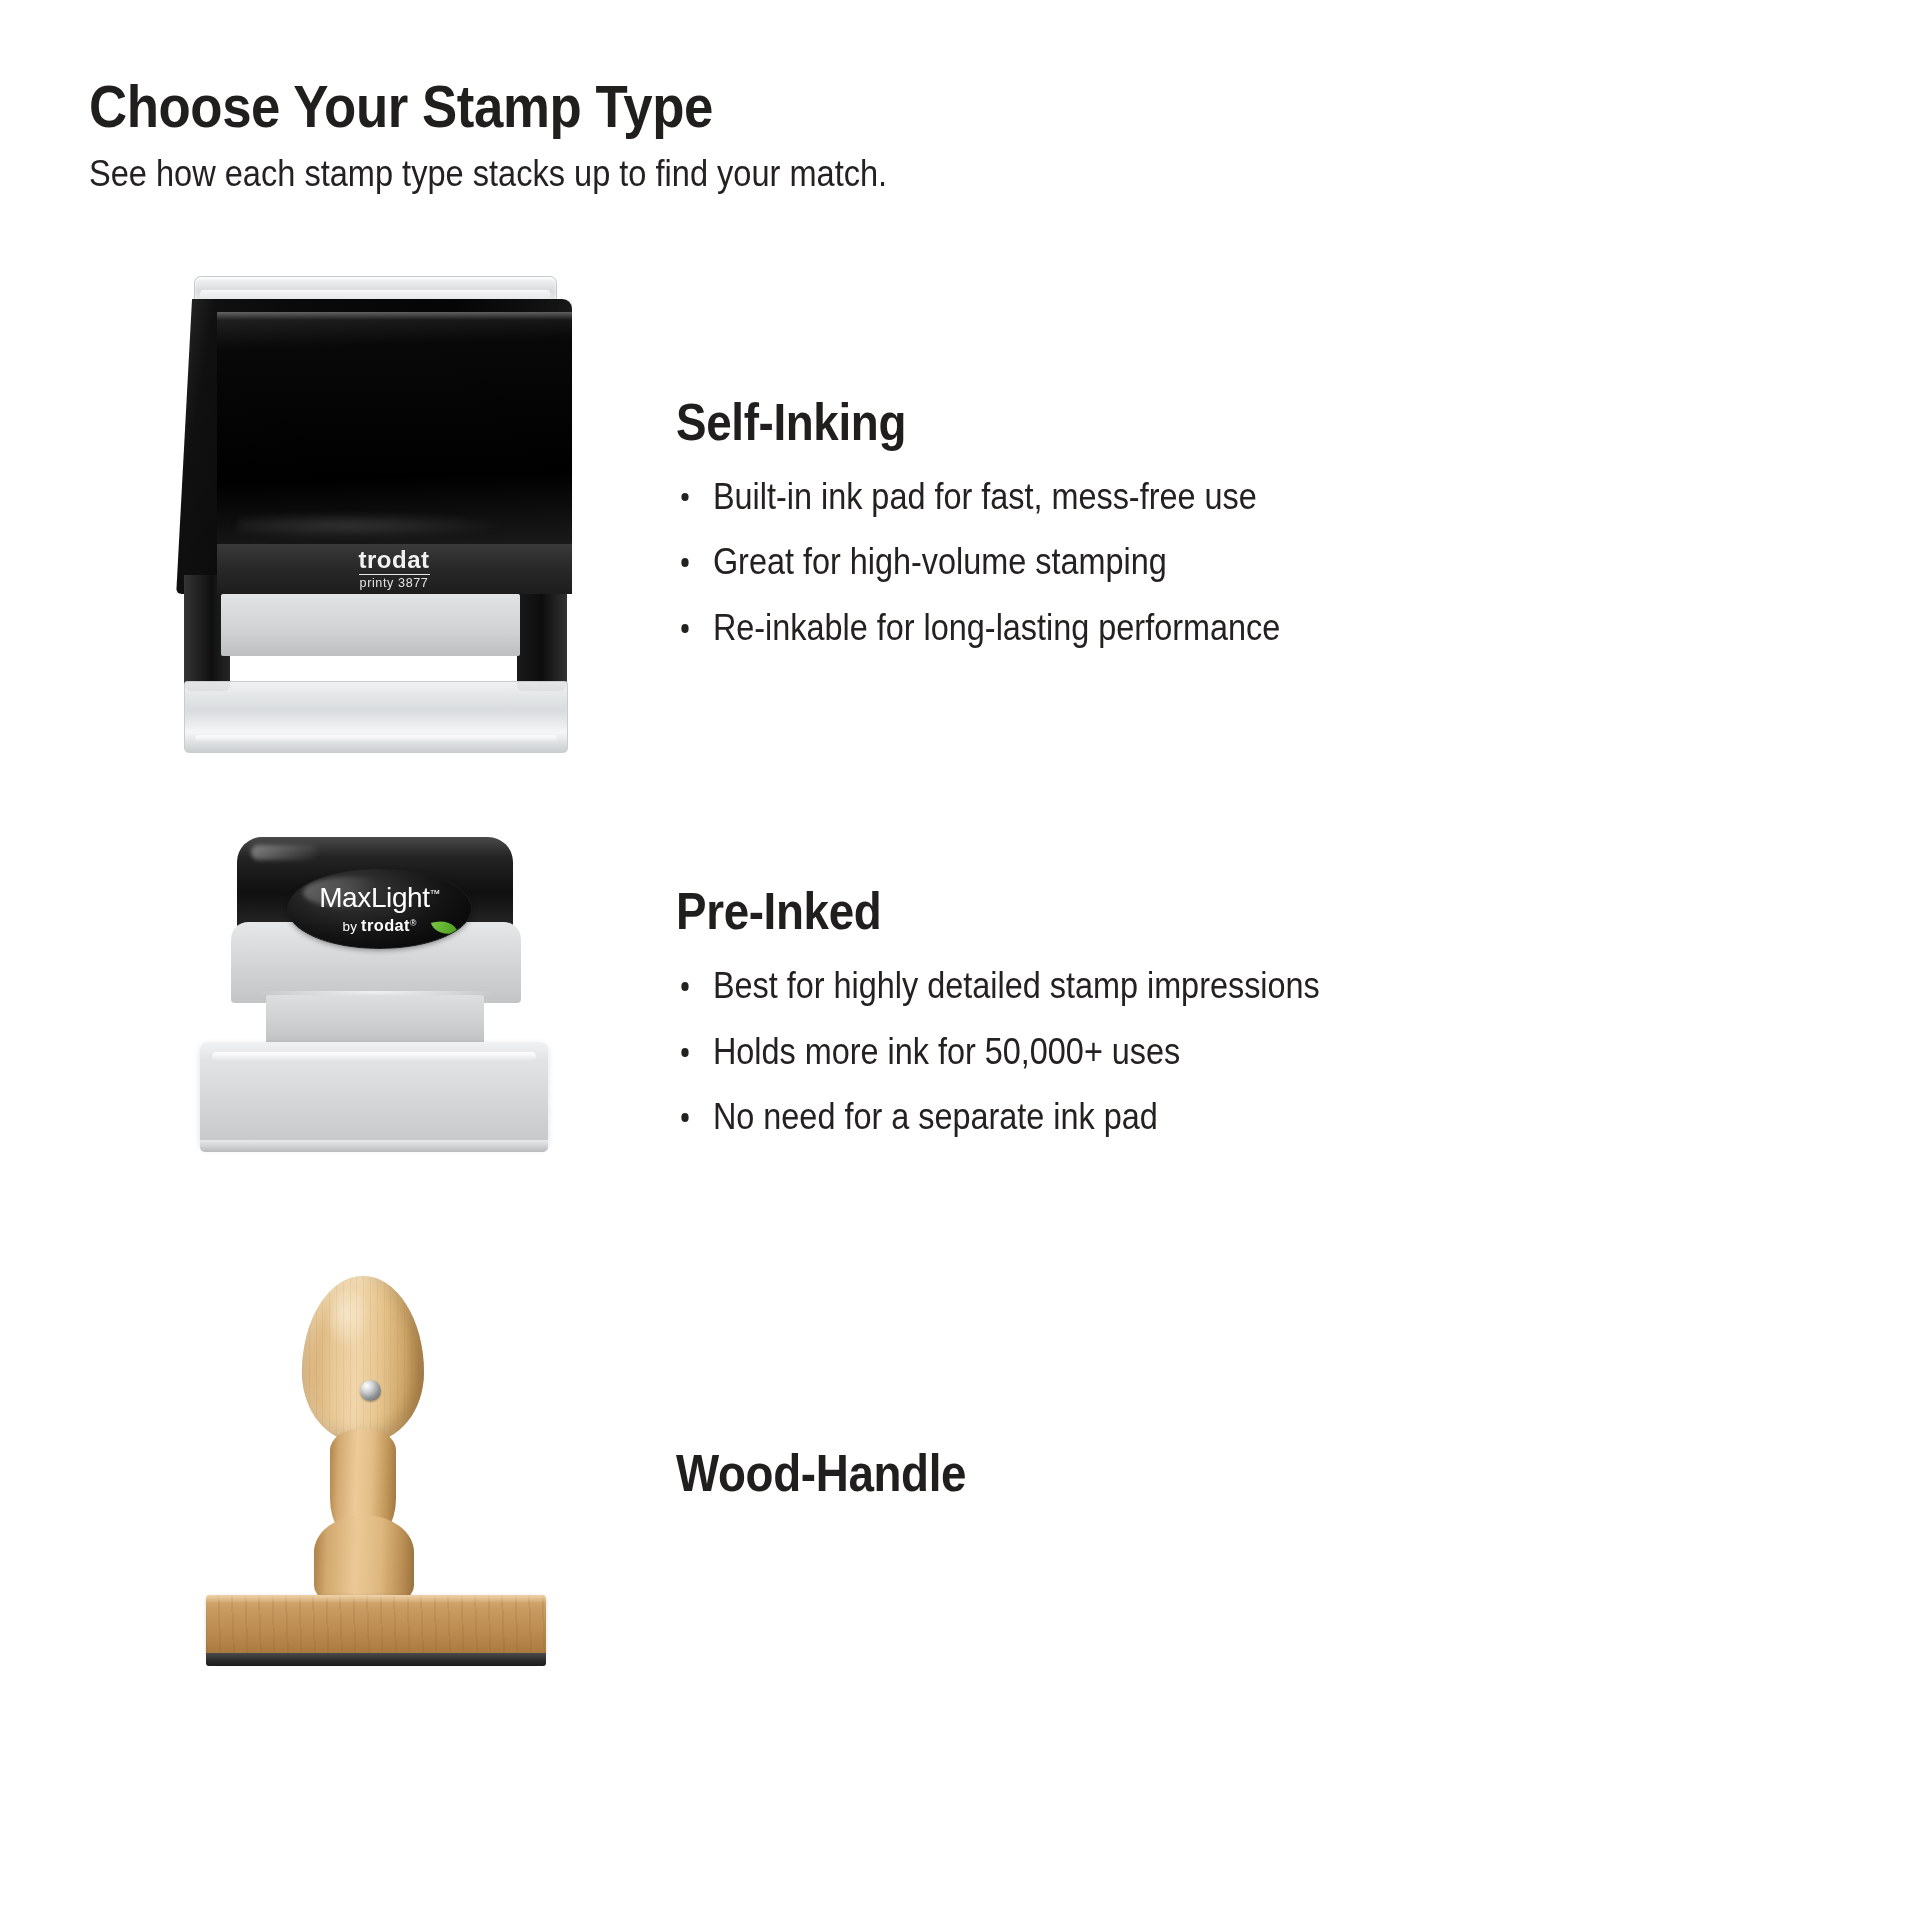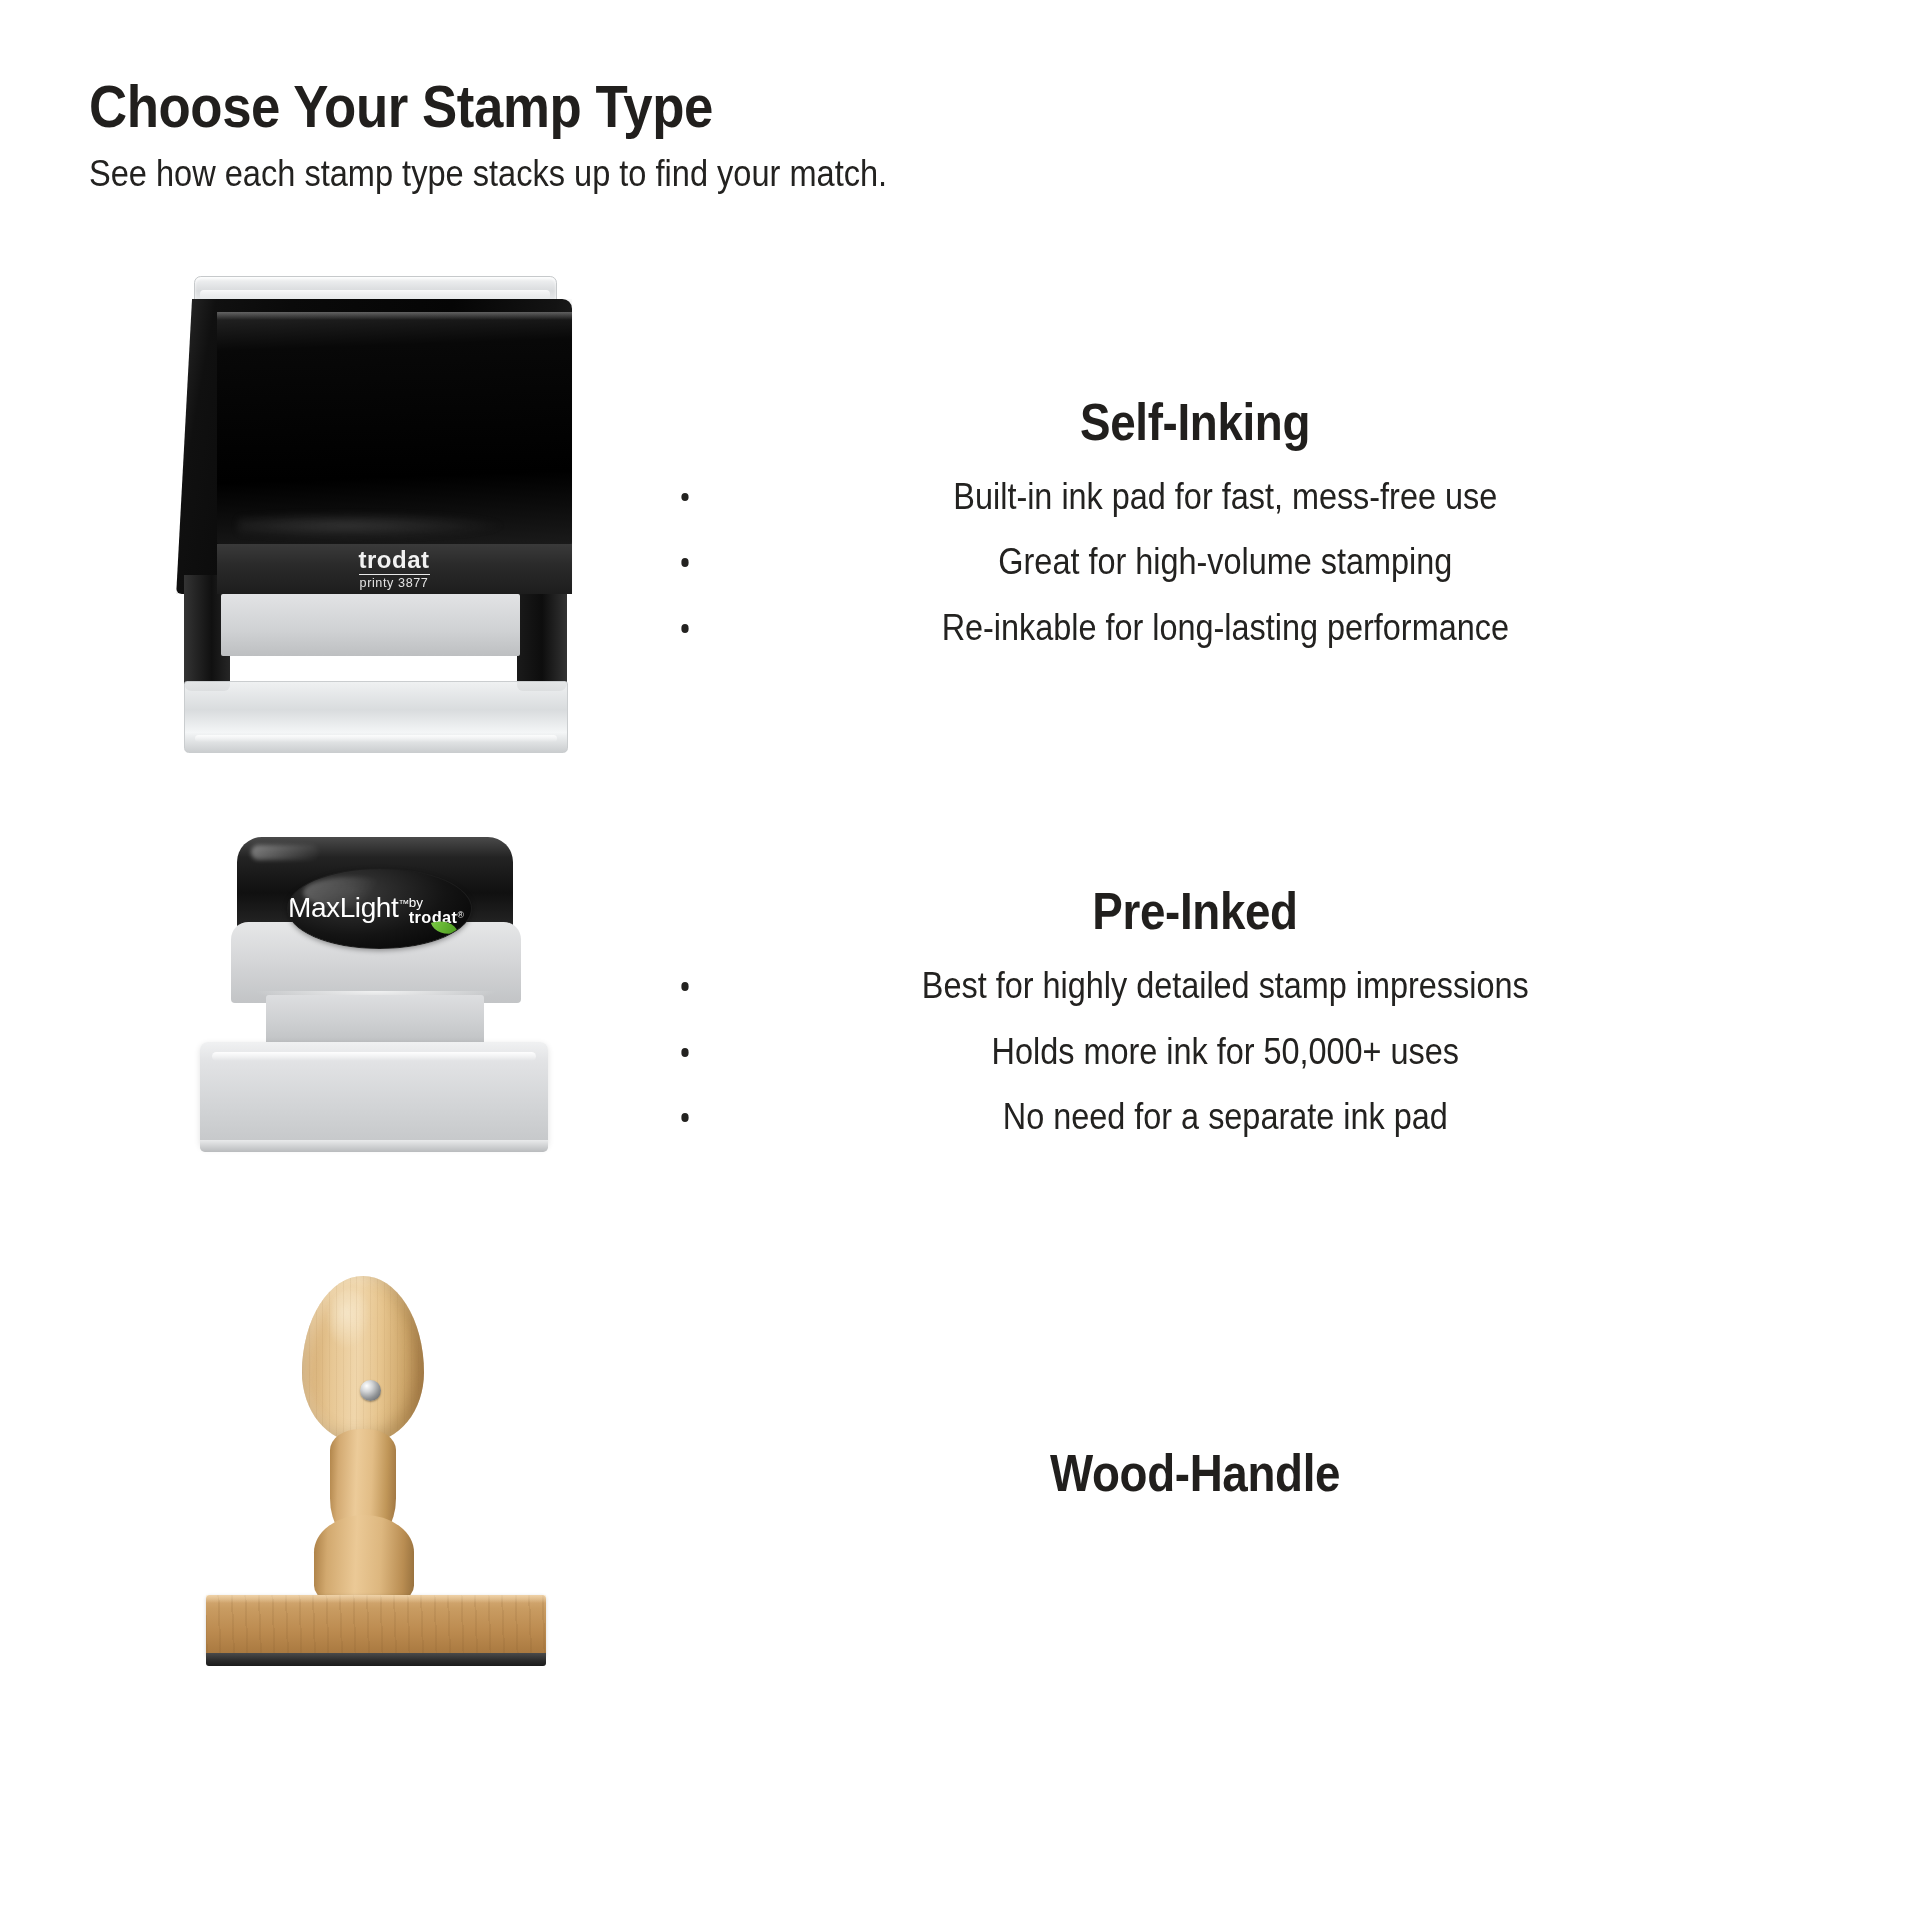--- a/index.html
+++ b/index.html
@@ -58,21 +58,20 @@
   .row-media {
     width: 570px;
     flex: 0 0 570px;
     display: flex;
     justify-content: center;
     position: relative;
   }
   .row-copy {
     flex: 1 1 auto;
     padding-left: 17.4px;
-    text-align: center;
   }
   .row-1 { height: 541px; }
   .row-2 { height: 415px; margin-top: 11.6px; }
   .row-3 { height: 483px; margin-top: 23px; }
 
   .cat-title {
     font-size: 52px;
     font-weight: 700;
     color: #211f1d;
     margin: 0 0 21px 0;
@@ -278,21 +277,21 @@
     position: absolute;
     left: 116px;
     top: 35px;
     width: 183px;
     height: 79px;
     border-radius: 50%;
     background: radial-gradient(ellipse at 35% 28%, #3b3b3b 0%, #141414 55%, #000 100%);
     border: 1.9px solid #1d1d1d;
     box-shadow: 0 1.9px 4.8px rgba(0,0,0,.35);
     display: flex;
-    flex-direction: row;
+    flex-direction: column;
     align-items: center;
     justify-content: center;
     overflow: hidden;
   }
   .pi-badge:before{
     content:"";
     position:absolute;
     left: 8%; top: 10%;
     width: 52%; height: 40%;
     border-radius: 50%;

